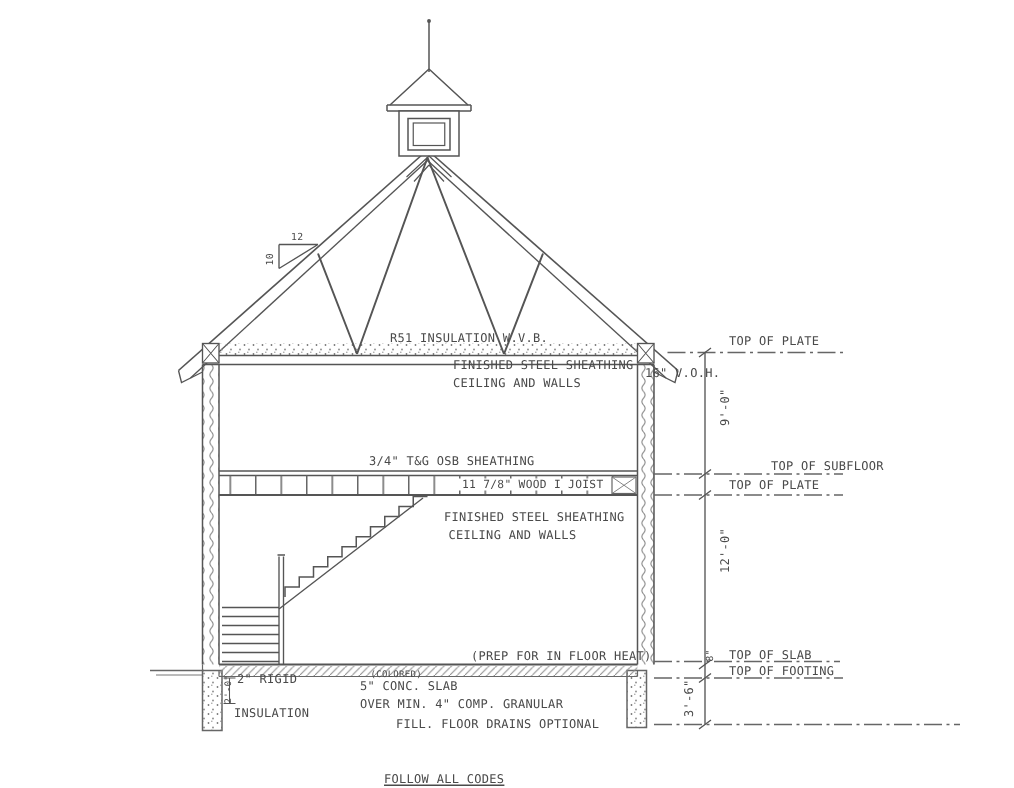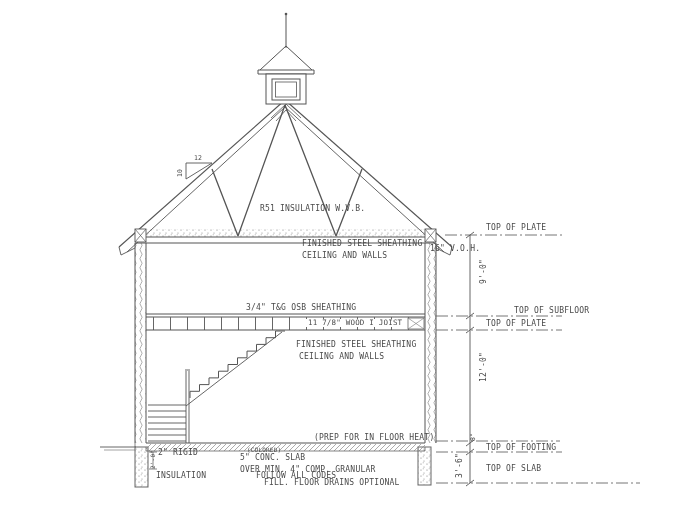--- a/index.html
+++ b/index.html
@@ -115,21 +115,21 @@
     <path d="M436,483 H640"></path>
   </g>
 
   <g stroke="#555" stroke-width="0.9" fill="none">
     <path d="M470,235 V483"></path>
     <path d="M466,238 L474,232 M466,319 L474,313 M466,333 L474,327 M466,446 L474,440 M466,455 L474,449 M466,486 L474,480"></path>
     <path d="M149,452 H157 M149,469 H157 M153,452 V469" stroke-width="0.7"></path>
   </g>
 </svg>
 
-<span class="lbl" style="left:238px;top:205px;padding-left:22px;">R51 INSULATION W.V.B.</span>
+<span class="lbl" style="left:238px;top:222px;padding-left:22px;">R51 INSULATION W.V.B.</span>
 
 <span class="lbl" style="left:302px;top:240px;">FINISHED STEEL SHEATHING</span>
 <span class="lbl" style="left:302px;top:252px;">CEILING AND WALLS</span>
 
 <span class="lbl" style="left:430px;top:245px;">16" V.O.H.</span>
 
 <span class="lbl" style="left:246px;top:304px;">3/4" T&amp;G OSB SHEATHING</span>
 <span class="lbl bgw" style="left:306px;top:319px;font-size:7.5px;">11 7/8" WOOD I JOIST</span>
 
 <span class="lbl" style="left:296px;top:341px;">FINISHED STEEL SHEATHING</span>
@@ -137,26 +137,26 @@
 
 <span class="lbl" style="left:286px;top:434px;margin-left:28px;">(PREP FOR IN FLOOR HEAT)</span>
 
 <span class="lbl" style="left:158px;top:449px;">2" RIGID</span>
 <span class="lbl" style="left:156px;top:460px;margin-top:12px;">INSULATION</span>
 
 <span class="lbl xs" style="left:247px;top:447px;">(COLORED)</span>
 <span class="lbl" style="left:240px;top:454px;">5" CONC. SLAB</span>
 <span class="lbl" style="left:240px;top:466px;">OVER MIN. 4" COMP. GRANULAR</span>
 <span class="lbl" style="left:240px;top:479px;padding-left:24px;">FILL. FLOOR DRAINS OPTIONAL</span>
-<span class="lbl" style="left:256px;top:472px;">FOLLOW ALL CODES</span>
+<span class="lbl" style="left:256px;top:516px;text-decoration:underline;">FOLLOW ALL CODES</span>
 
 <span class="lbl" style="left:486px;top:224px;">TOP OF PLATE</span>
 <span class="lbl" style="left:486px;top:307px;margin-left:28px;">TOP OF SUBFLOOR</span>
 <span class="lbl" style="left:486px;top:320px;">TOP OF PLATE</span>
-<span class="lbl" style="left:486px;top:433px;margin-top:32px;">TOP OF SLAB</span>
+<span class="lbl" style="left:486px;top:433px;">TOP OF SLAB</span>
 <span class="lbl" style="left:486px;top:444px;">TOP OF FOOTING</span>
 
 <span class="lbl rot" style="left:480px;top:284px;">9'-0"</span>
 <span class="lbl rot" style="left:480px;top:382px;">12'-0"</span>
 <span class="lbl rot" style="left:456px;top:478px;">3'-6"</span>
 <span class="lbl rot sm" style="left:470px;top:441px;">8"</span>
 <span class="lbl rot xs" style="left:150px;top:469px;">2'-0"</span>
 
 <span class="lbl sm" style="left:194px;top:155px;text-align:right;">12</span>
 <span class="lbl rot sm" style="left:177px;top:177px;">10</span>

